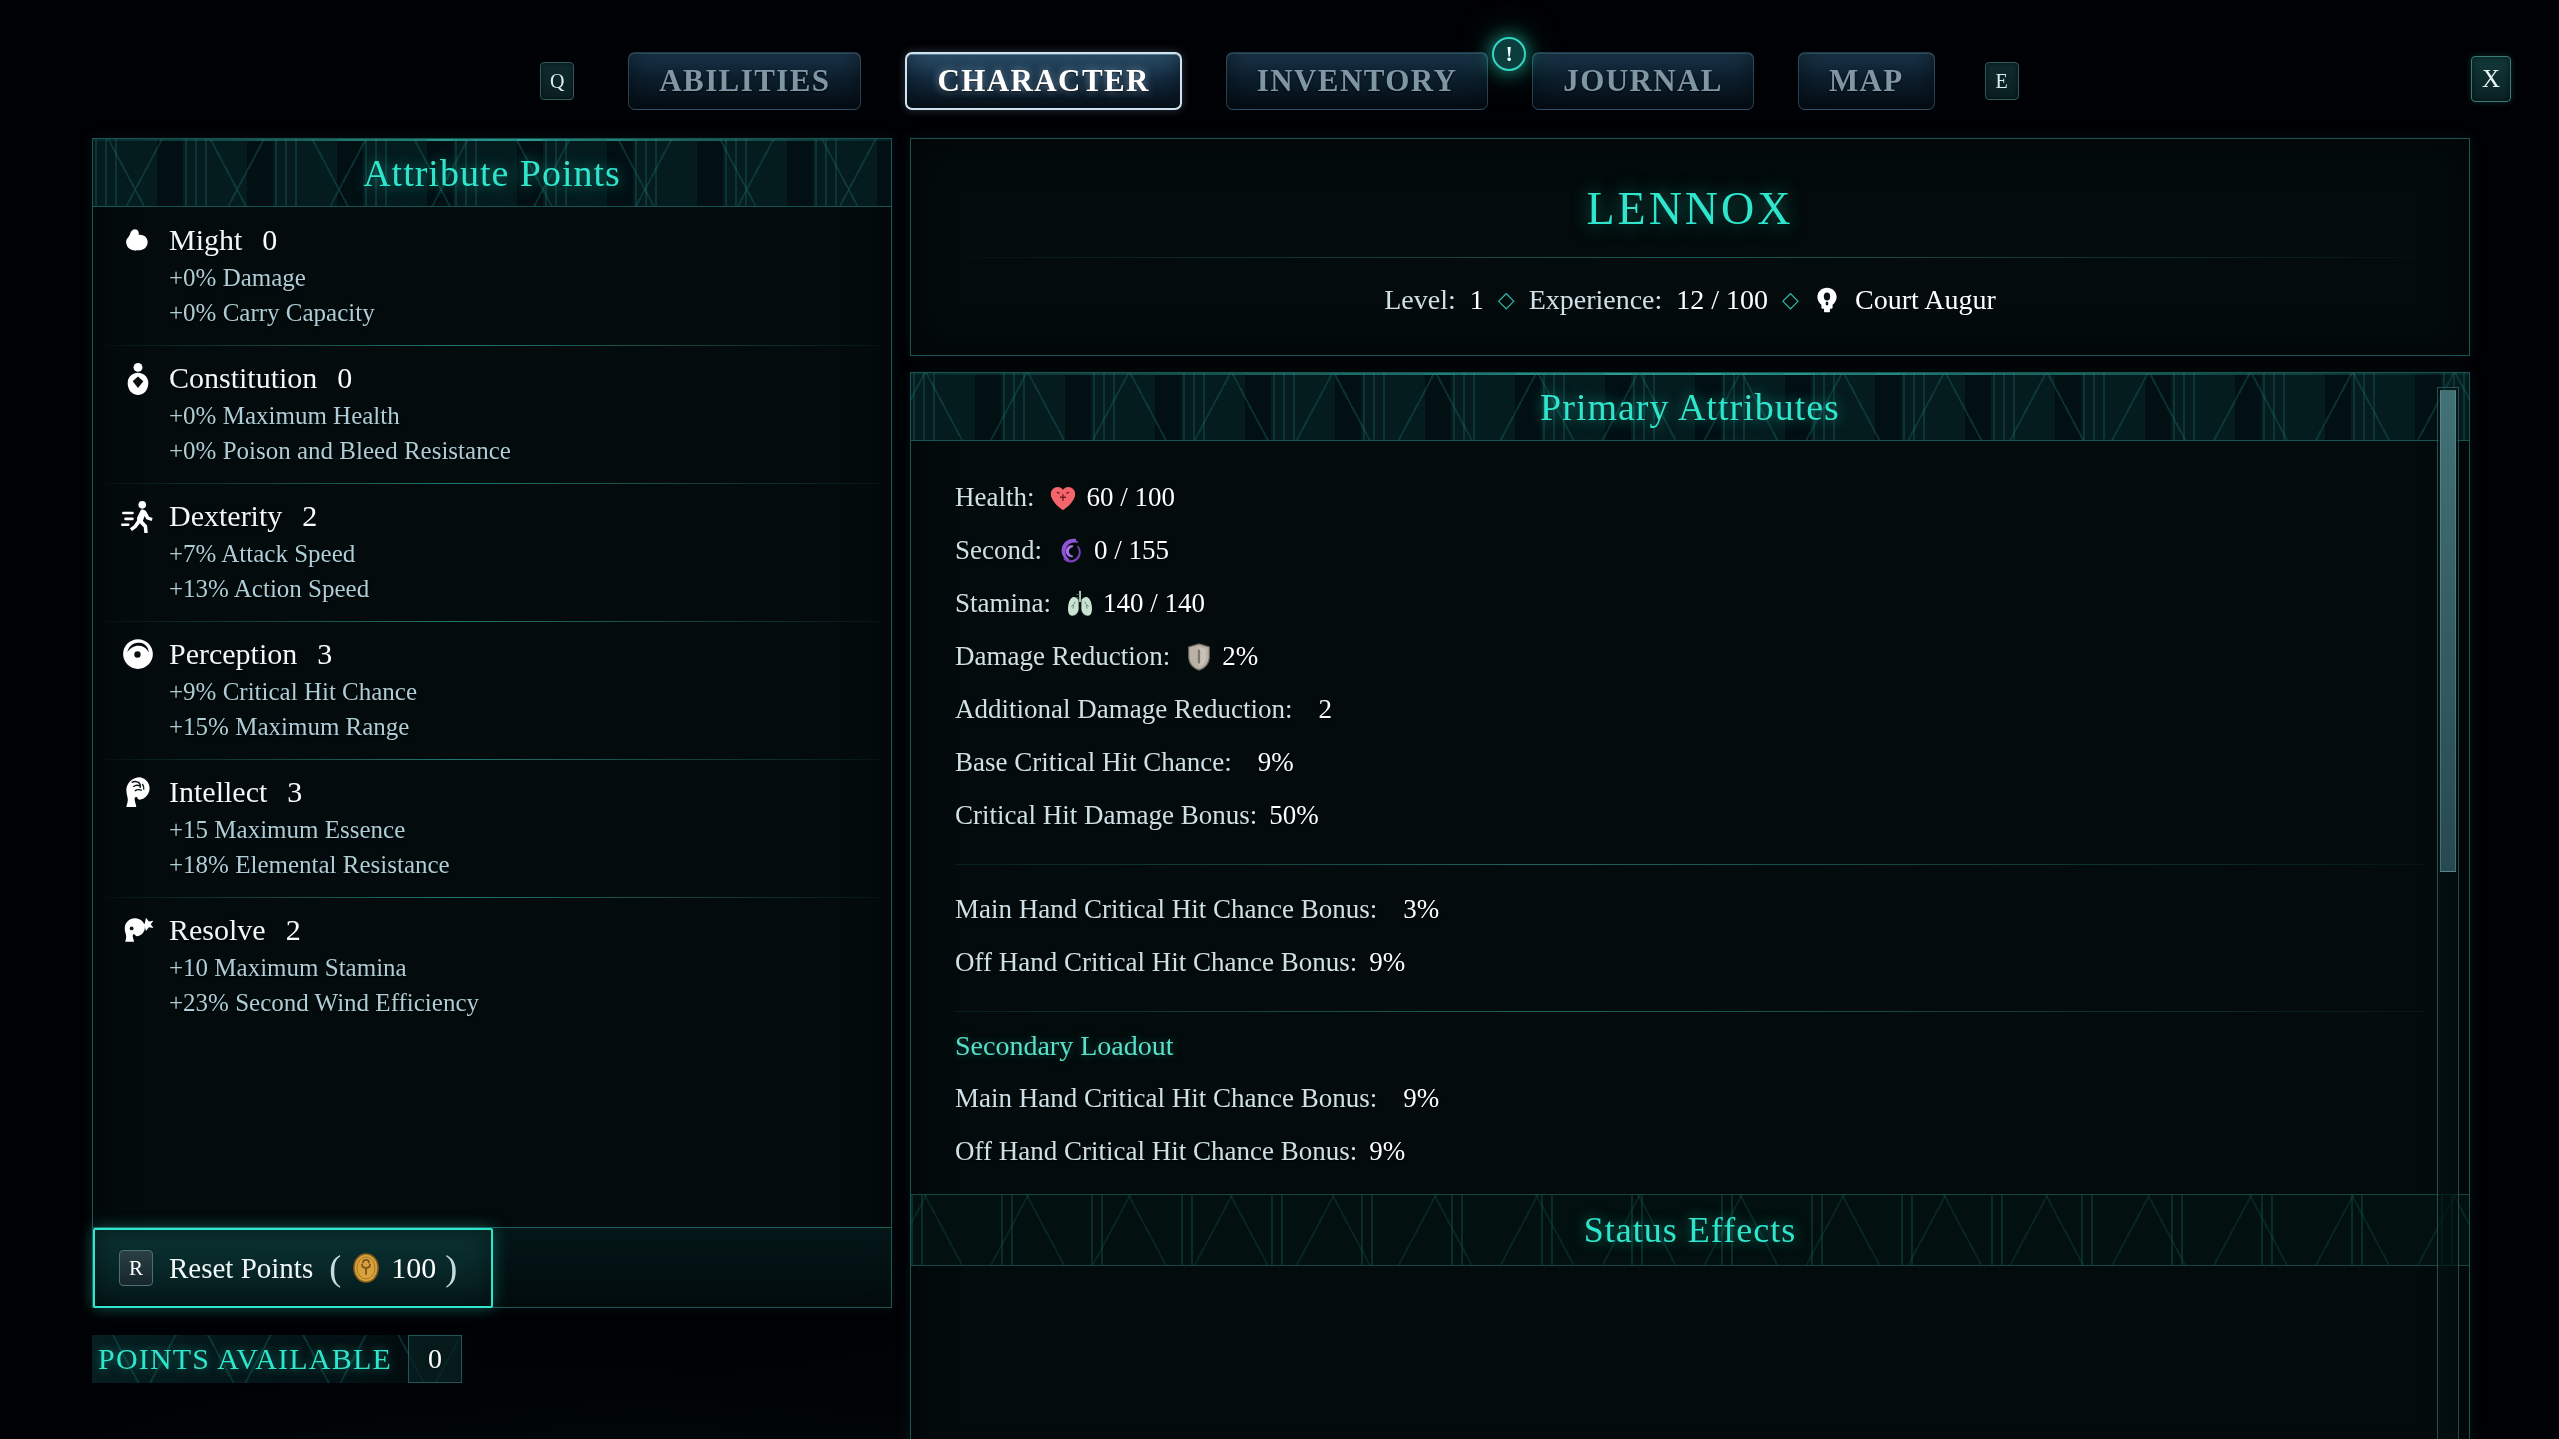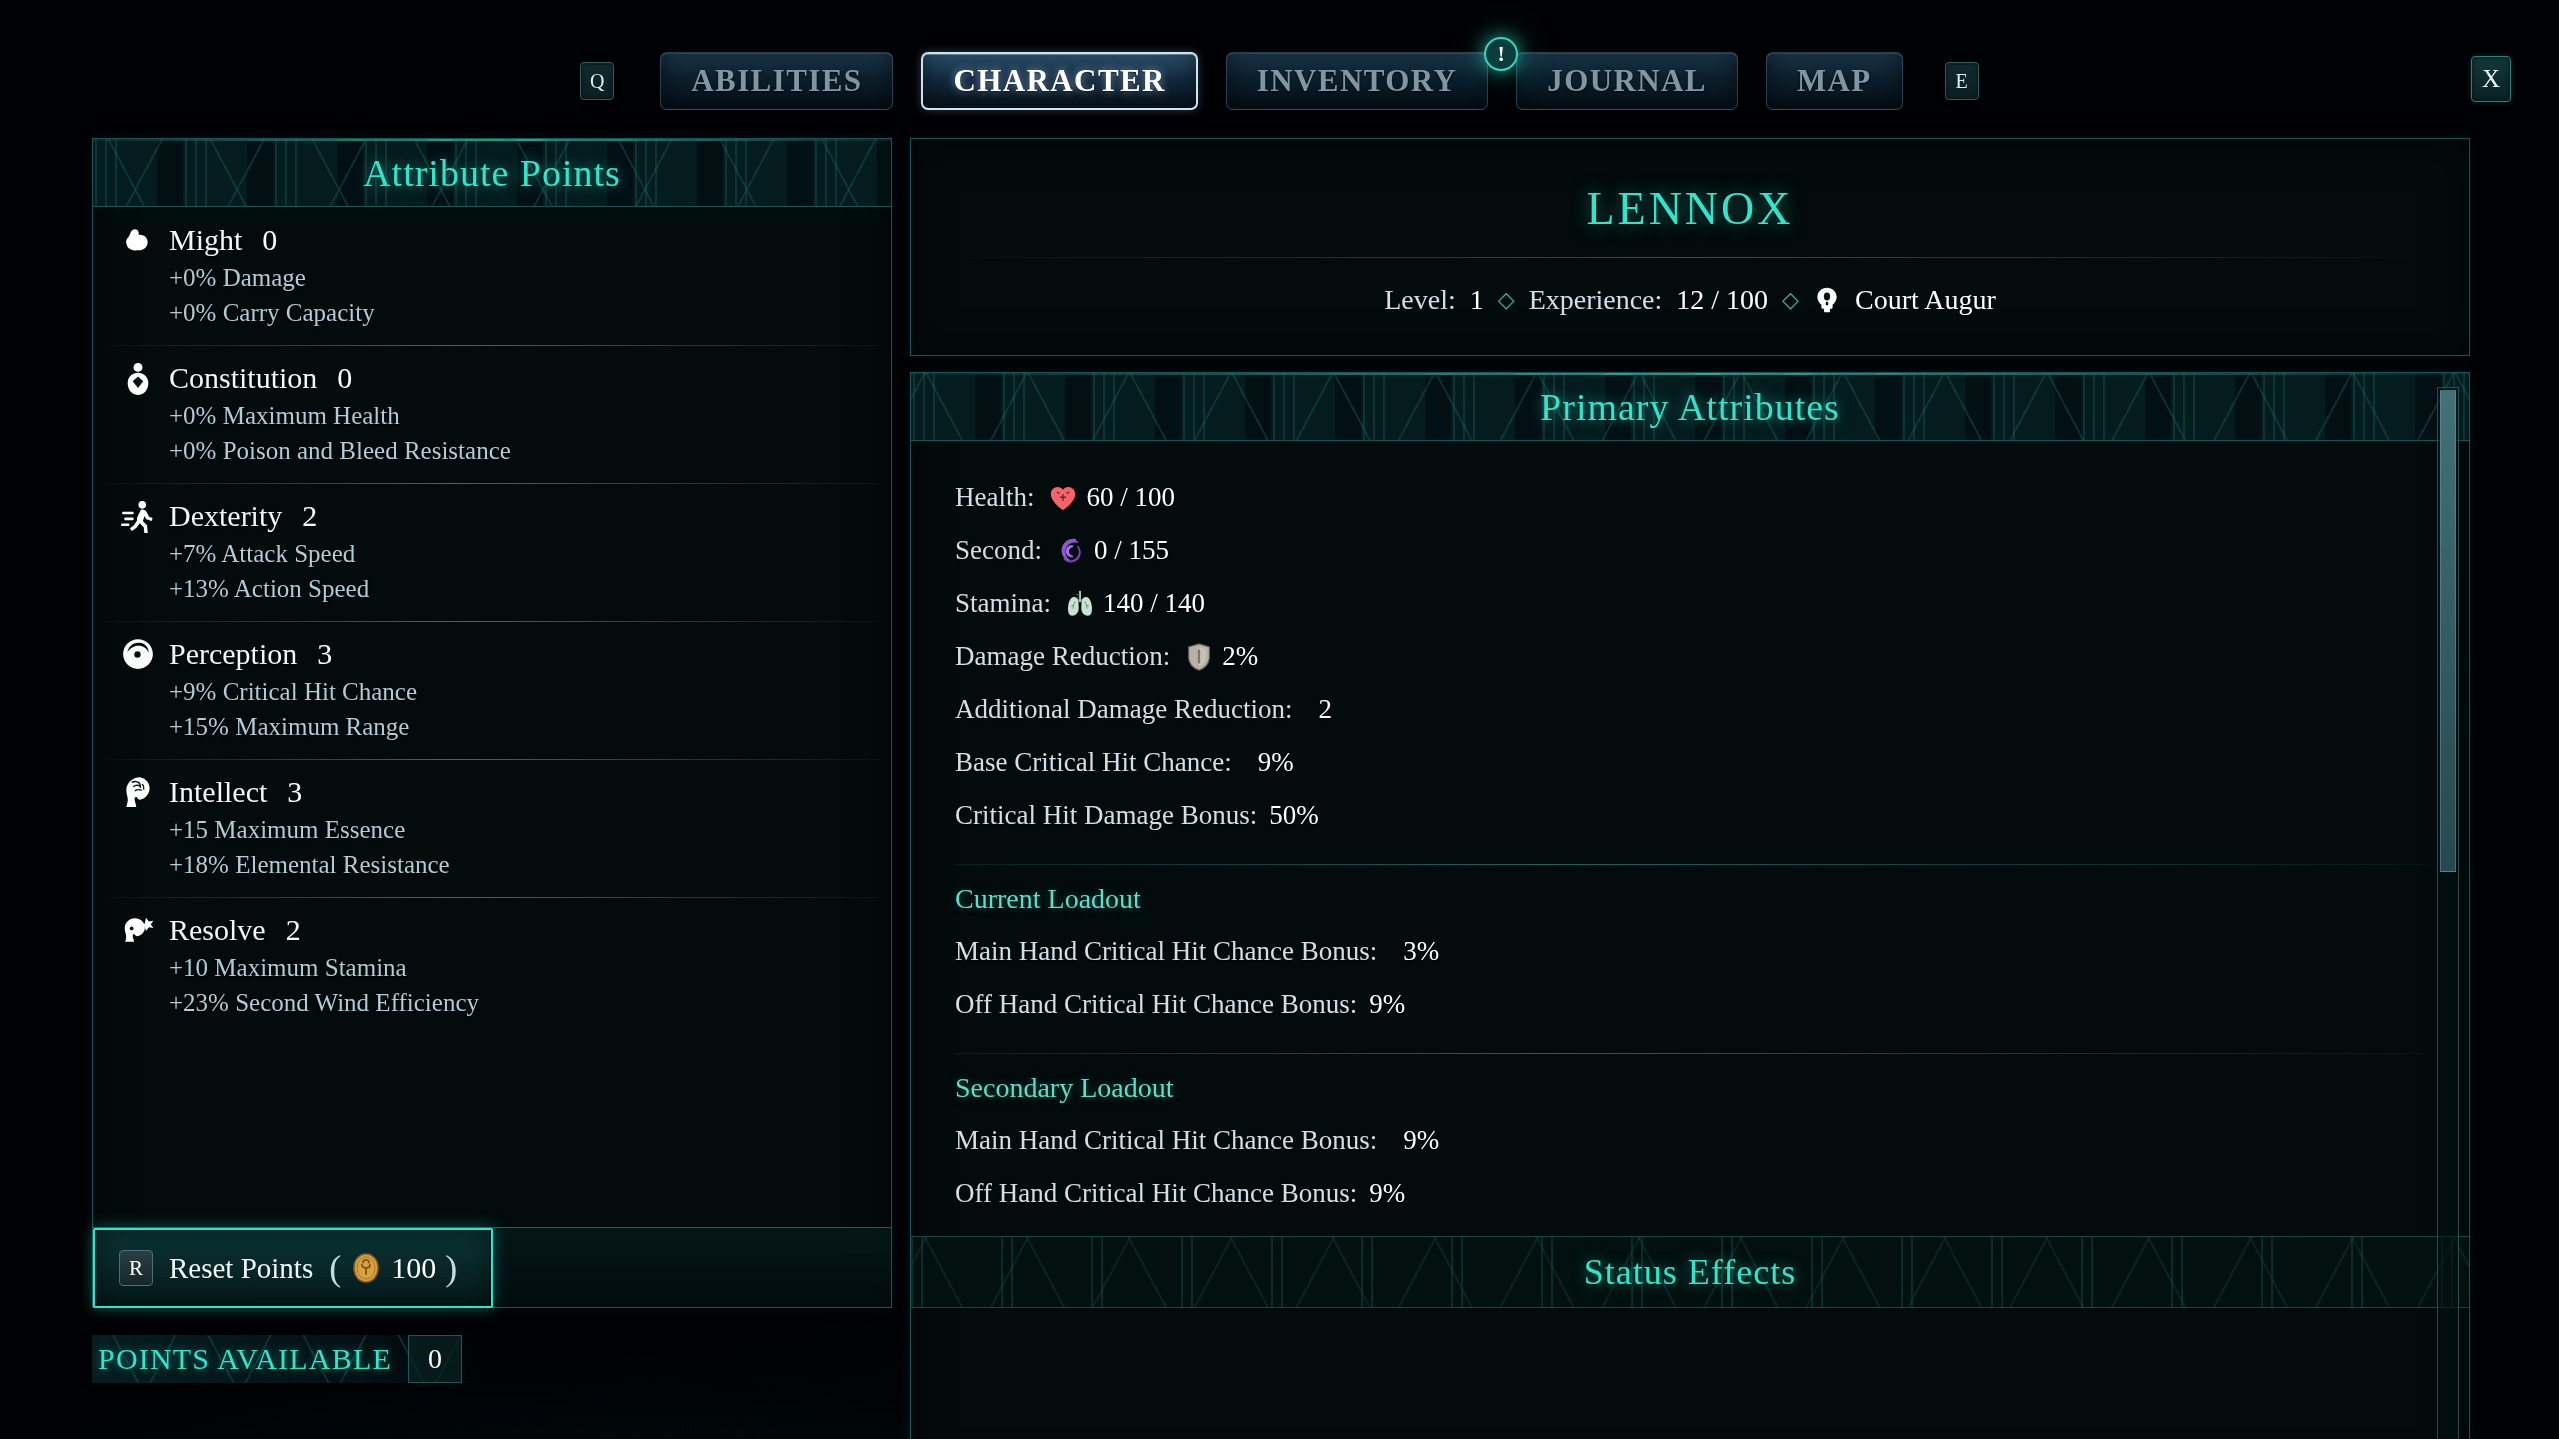--- a/index.html
+++ b/index.html
@@ -44,21 +44,21 @@
   }
   .keycap.ml { margin-right: 32px; }
   .keycap.mr { margin-left: 28px; }
 
   .tab {
     position: relative;
     height: 58px;
     padding: 0 30px;
     display: flex; align-items: center; justify-content: center;
     border-radius: 7px;
-    margin: 0 14px;
+    margin: 0 22px;
     font-family: "Liberation Serif", "DejaVu Serif", serif;
     font-size: 31px;
     letter-spacing: 1.4px;
     font-weight: 700;
     color: #7f97a4;
     border: 1px solid rgba(70,110,130,0.45);
     background:
       linear-gradient(180deg, rgba(30,62,86,0.85) 0%, rgba(14,34,50,0.9) 45%, rgba(8,22,34,0.95) 100%);
     box-shadow: inset 0 1px 0 rgba(140,190,220,0.18), inset 0 -10px 22px rgba(0,0,0,0.55);
     text-shadow: 0 1px 2px rgba(0,0,0,0.9);
@@ -586,21 +586,20 @@
         <span class="stat-value gap-left">9%</span>
       </div>
 
       <div class="stat-line">
         <span class="stat-label">Critical Hit Damage Bonus:</span>
         <span class="stat-value gap-left-sm">50%</span>
       </div>
 
       <div class="sub-rule"></div>
 
-      <div class="loadout-title">Current Loadout</div>
 
       <div class="stat-line">
         <span class="stat-label">Main Hand Critical Hit Chance Bonus:</span>
         <span class="stat-value gap-left">3%</span>
       </div>
 
       <div class="stat-line">
         <span class="stat-label">Off Hand Critical Hit Chance Bonus:</span>
         <span class="stat-value gap-left-sm">9%</span>
       </div>

